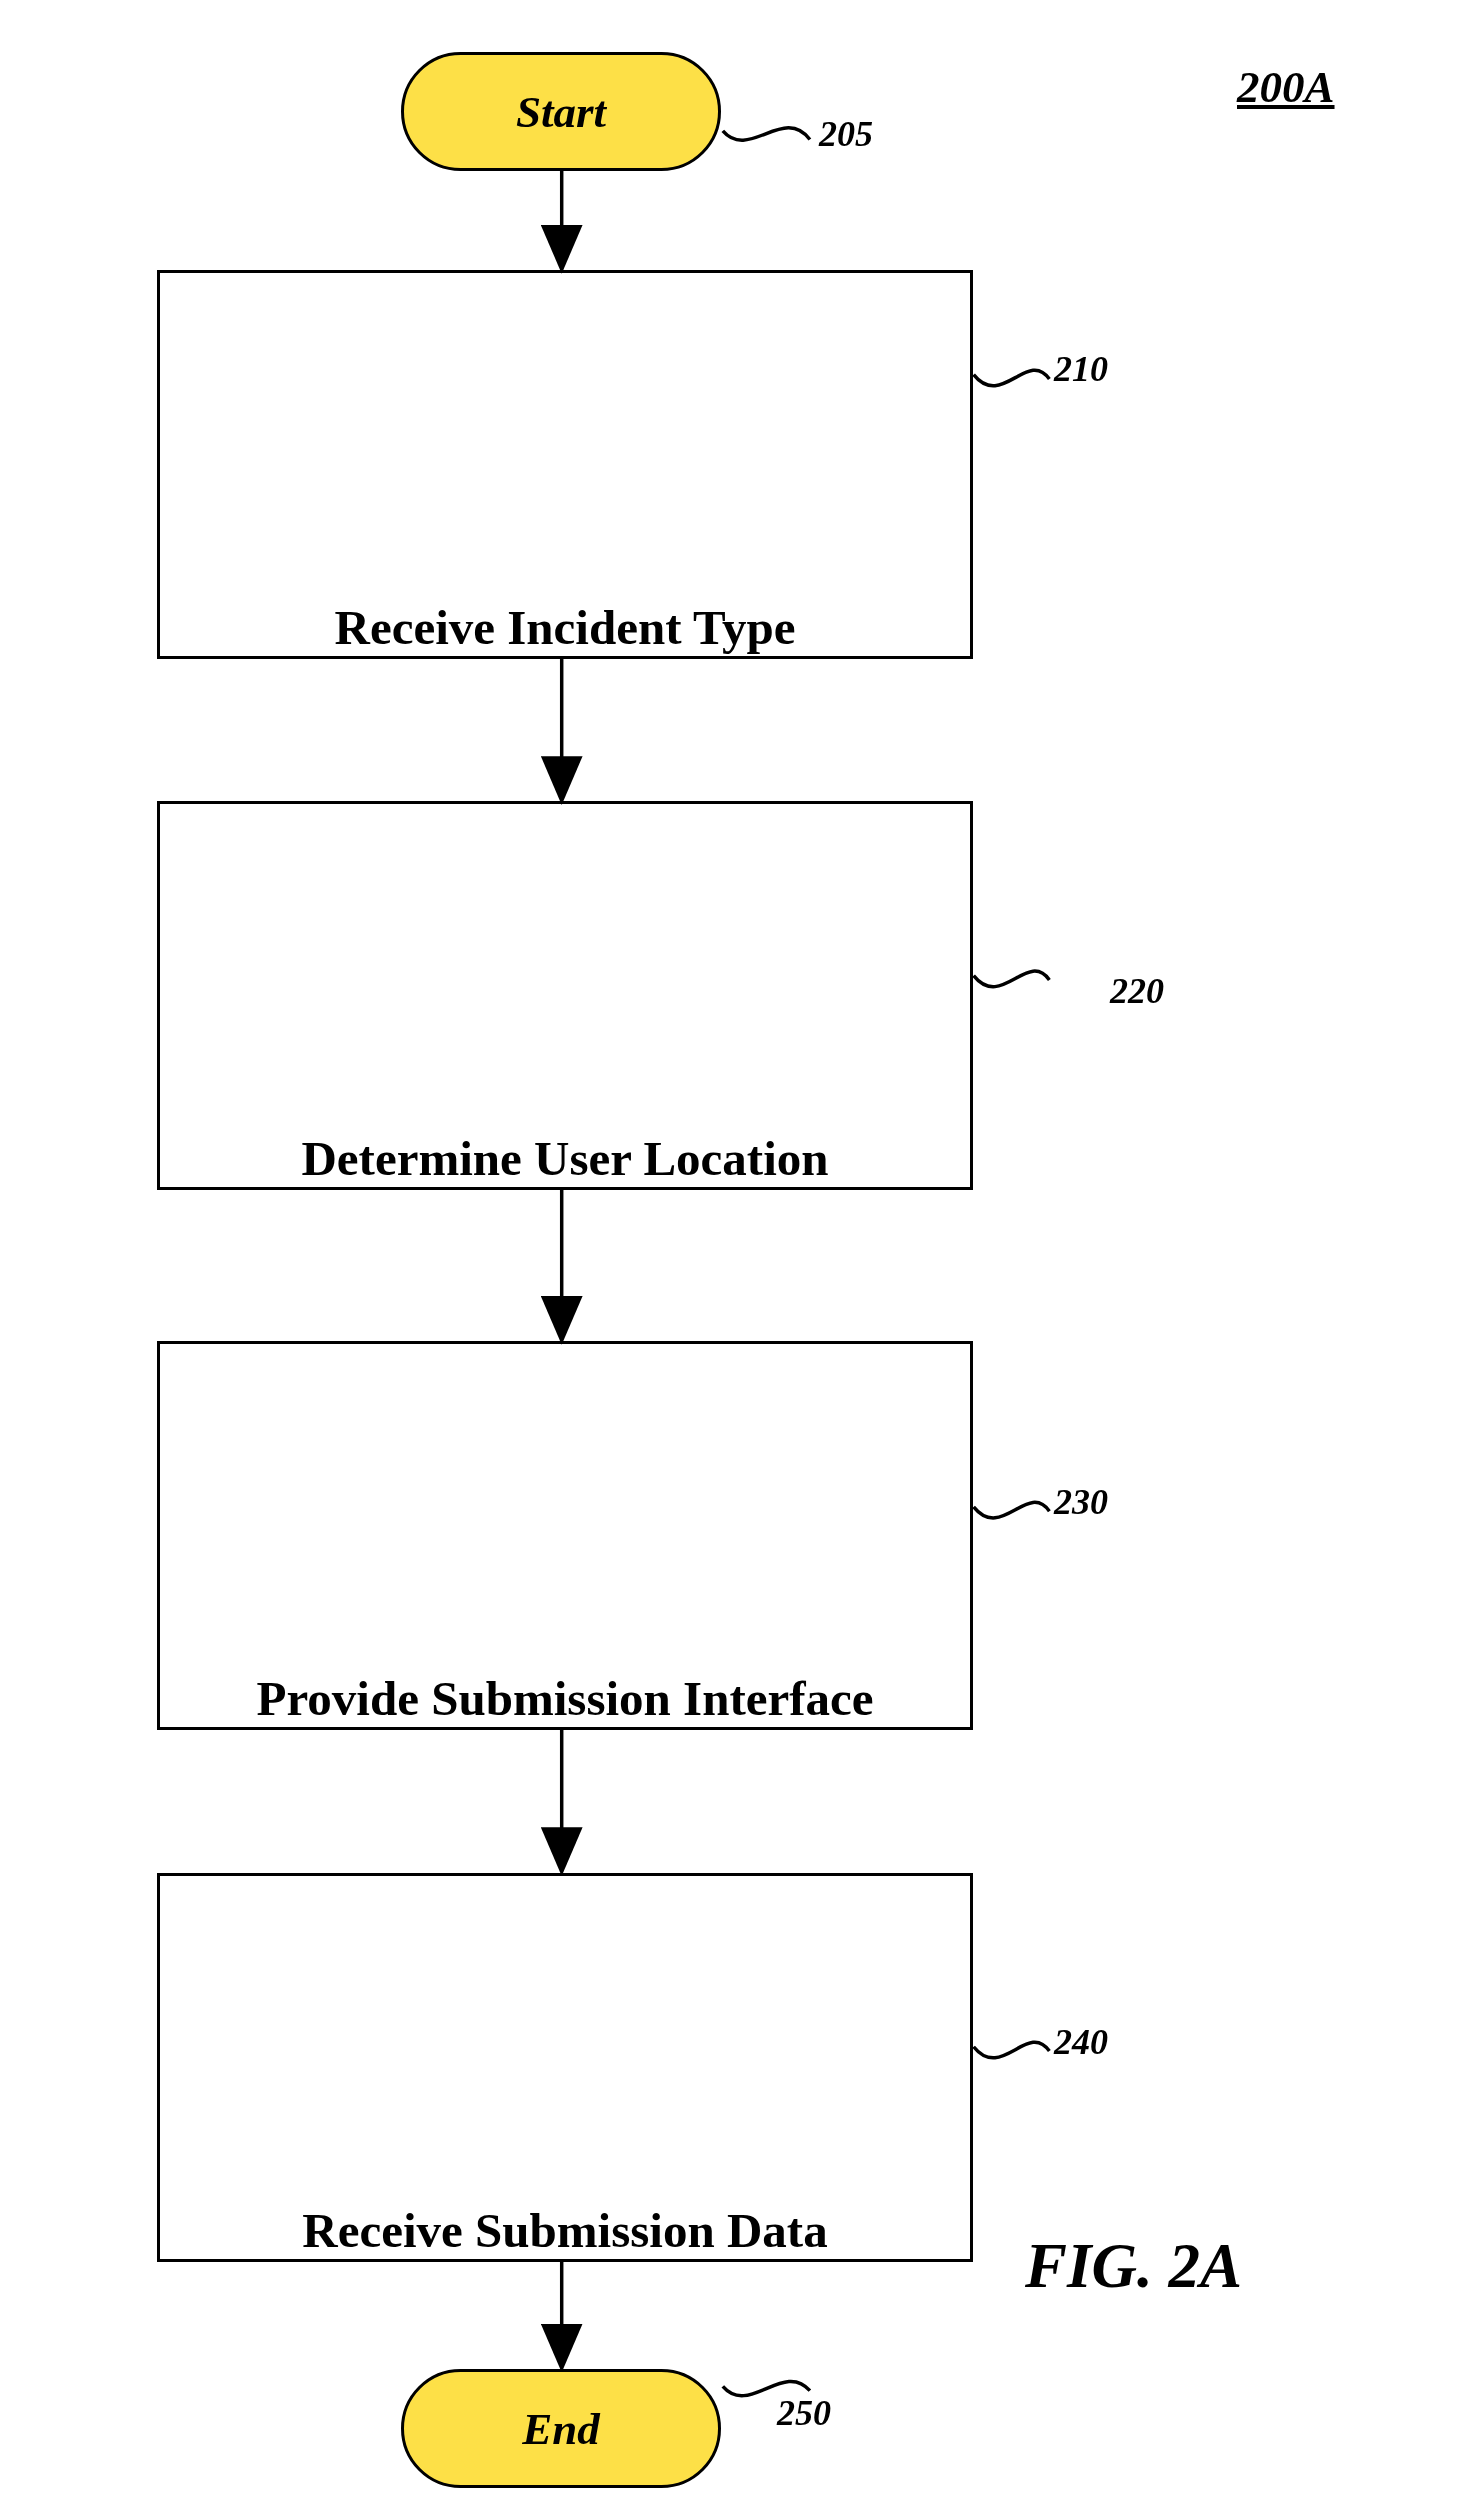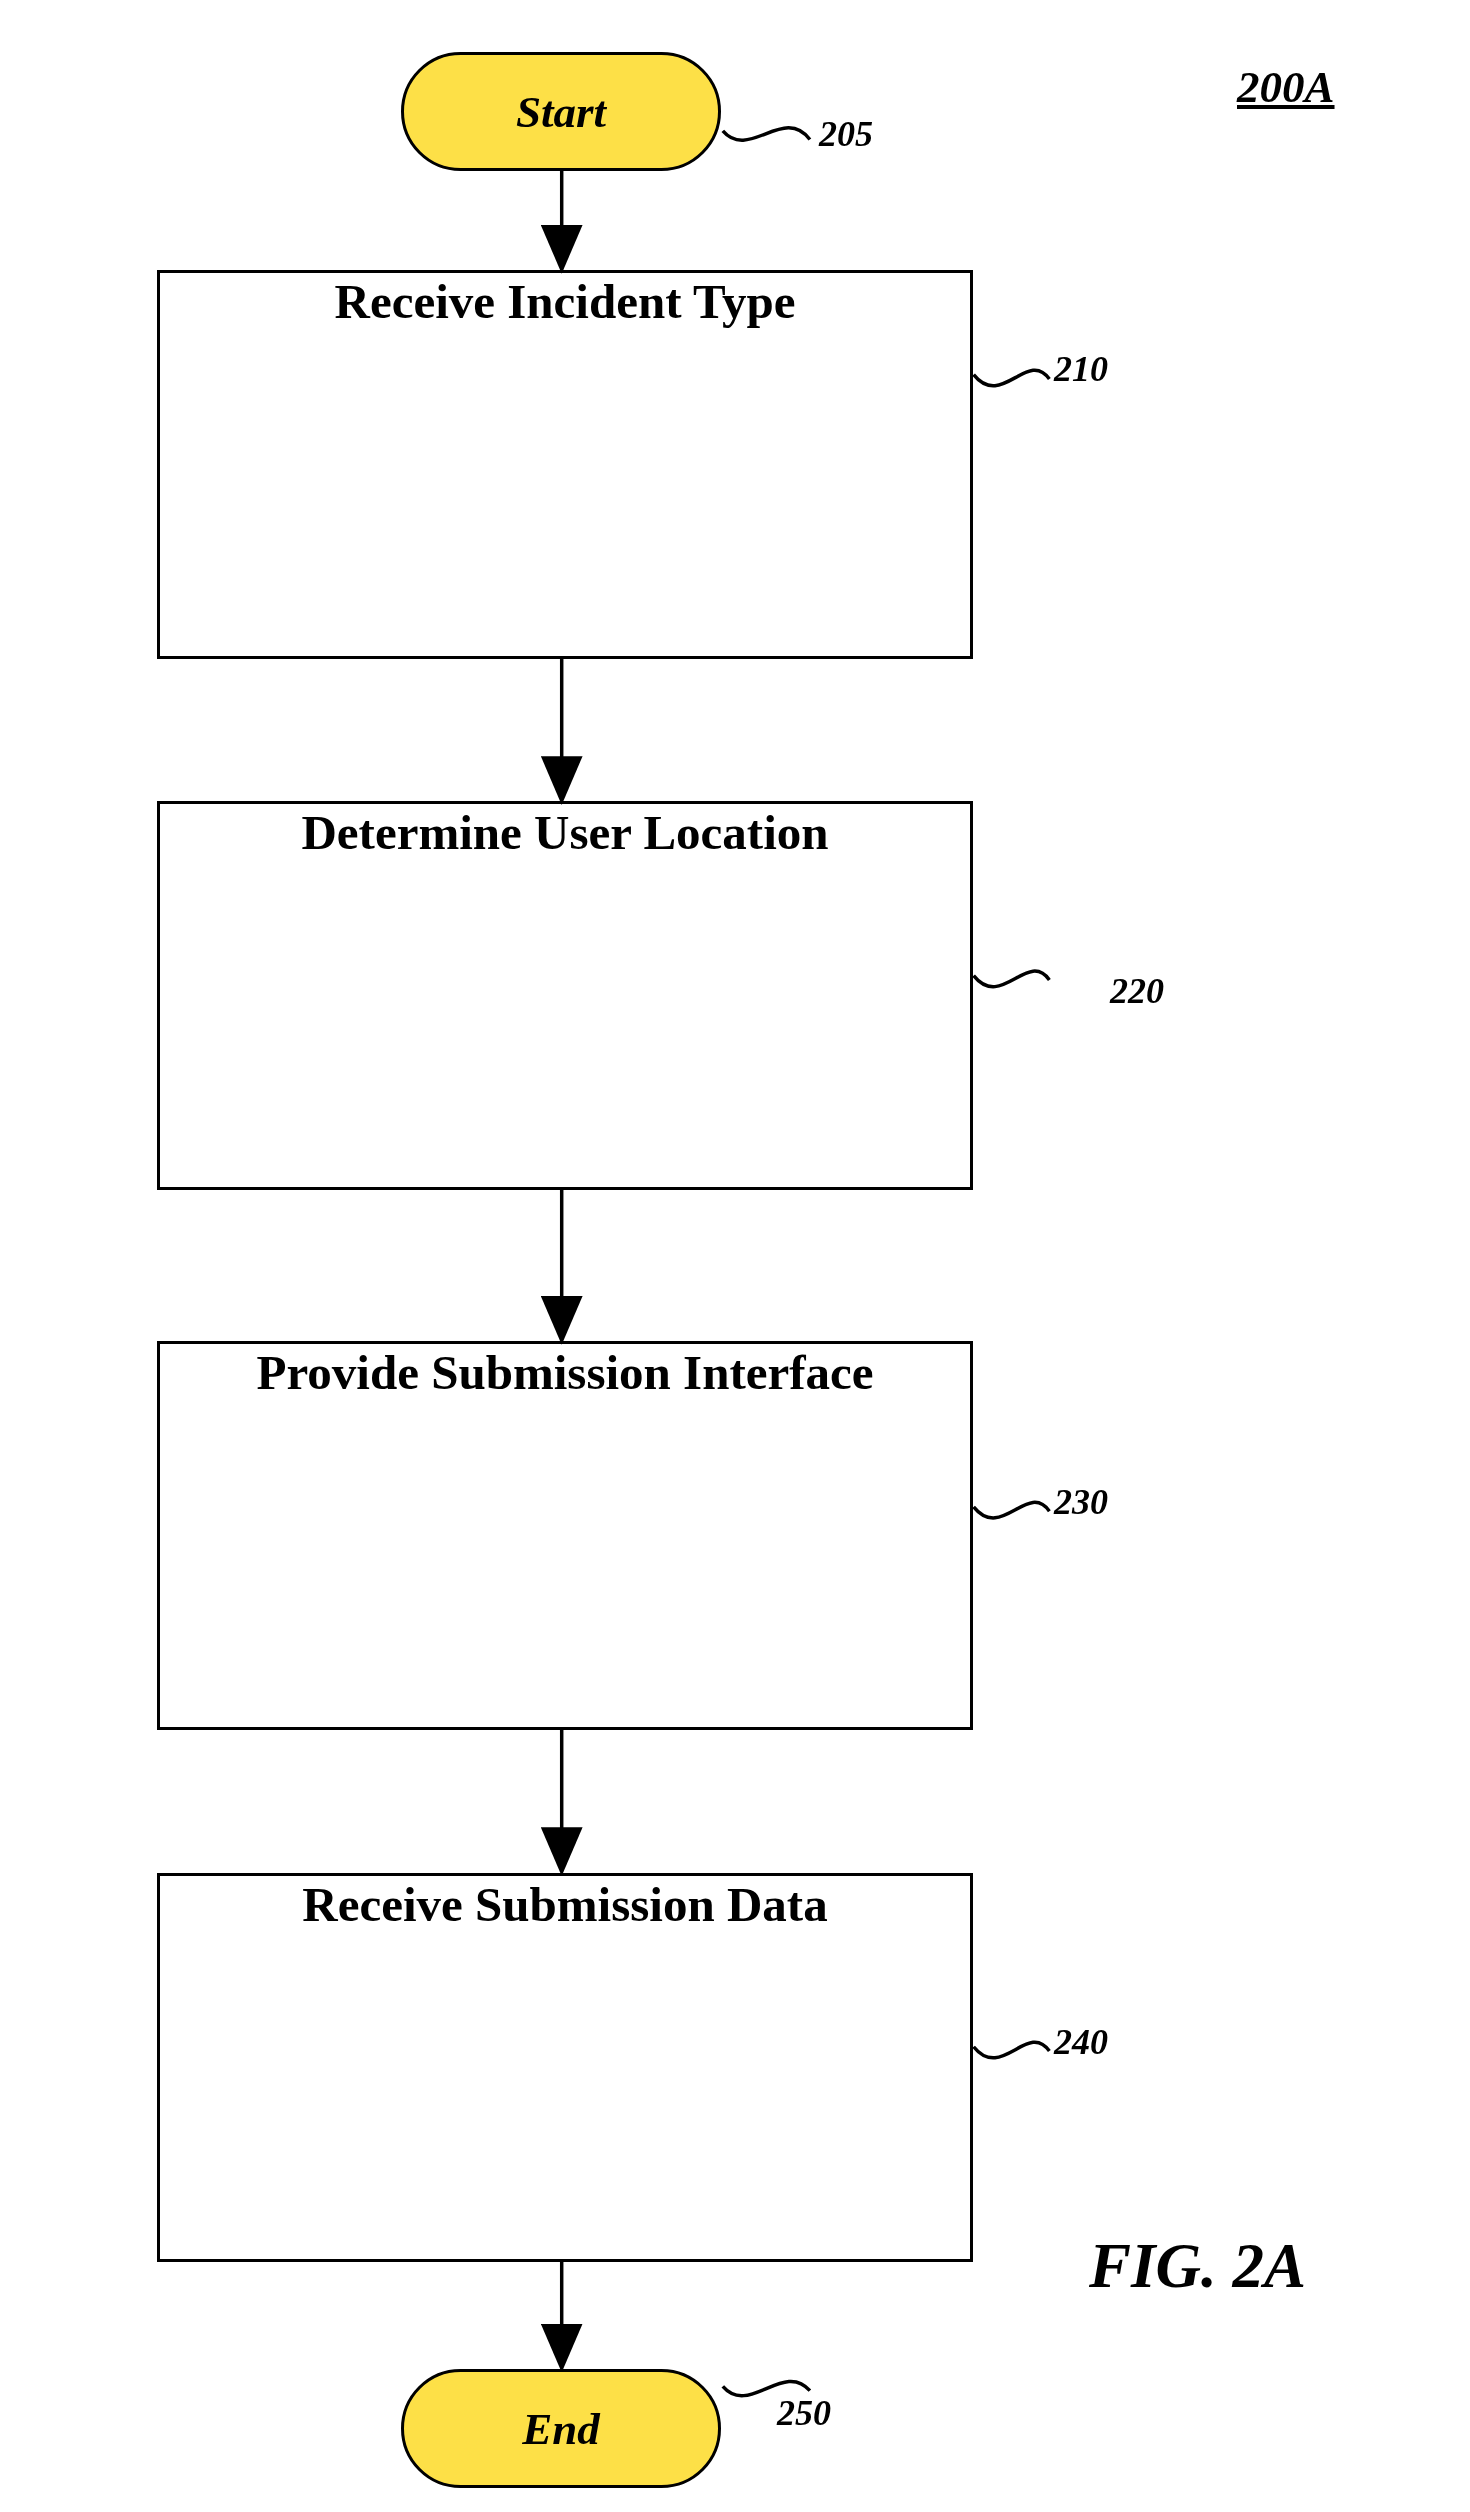--- a/index.html
+++ b/index.html
@@ -23,21 +23,21 @@
     justify-content: center;
     font-style: italic;
     font-weight: bold;
     font-size: 45px;
     background: #fde047;
   }
   .process {
     position: absolute;
     border: 3.5px solid #000;
     display: flex;
-    align-items: flex-start;
+    align-items: flex-end;
     justify-content: center;
     font-weight: bold;
     font-size: 49px;
     background: #fff;
     text-align: center;
   }
   .ref-label {
     position: absolute;
     font-style: italic;
     font-weight: bold;
@@ -96,21 +96,21 @@
   <div class="process" style="left:157px; top:1873px; width:810px; height:383px;">
     <span>Receive Submission Data</span>
   </div>
   <div class="ref-label" style="left:1054px; top:2021px;">240</div>
 
   <div class="terminator" style="left:401px; top:2369px; width:314px; height:113px;">
     <span>End</span>
   </div>
   <div class="ref-label" style="left:777px; top:2352px;margin-top:40px;">250</div>
 
-  <div class="fig-label" style="left:1089px; top:2230px;">FIG. 2A</div>
+  <div class="fig-label" style="left:1025px; top:2230px;">FIG. 2A</div>
 
   <svg class="overlay" width="1470" height="2512" viewBox="0 0 1688 2884">
     <defs>
       <marker id="arrowhead" markerWidth="14" markerHeight="12" refX="12" refY="6" orient="auto">
         <polygon points="0 0, 14 6, 0 12" fill="#000"></polygon>
       </marker>
     </defs>
 
     <line x1="645" y1="194" x2="645" y2="306" stroke="#000" stroke-width="4" marker-end="url(#arrowhead)"></line>
     <line x1="645" y1="754" x2="645" y2="916" stroke="#000" stroke-width="4" marker-end="url(#arrowhead)"></line>

